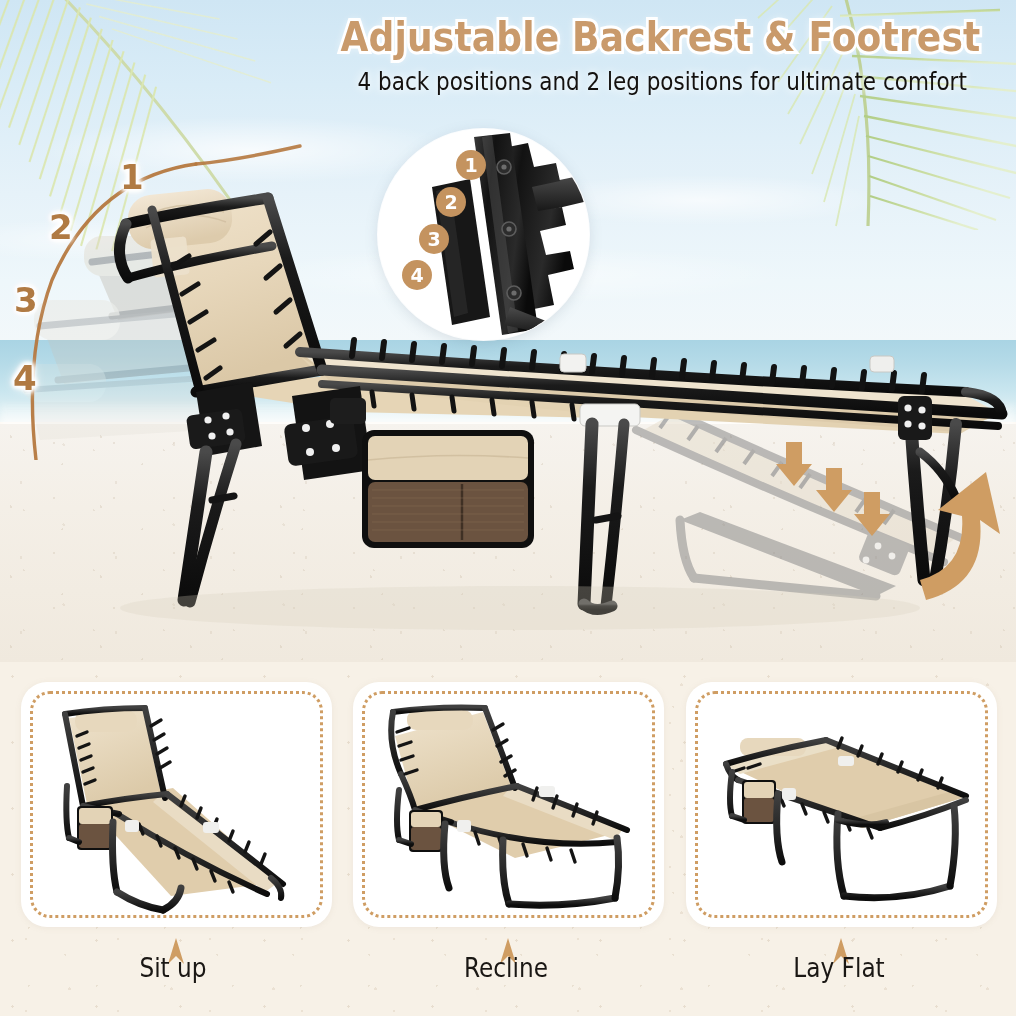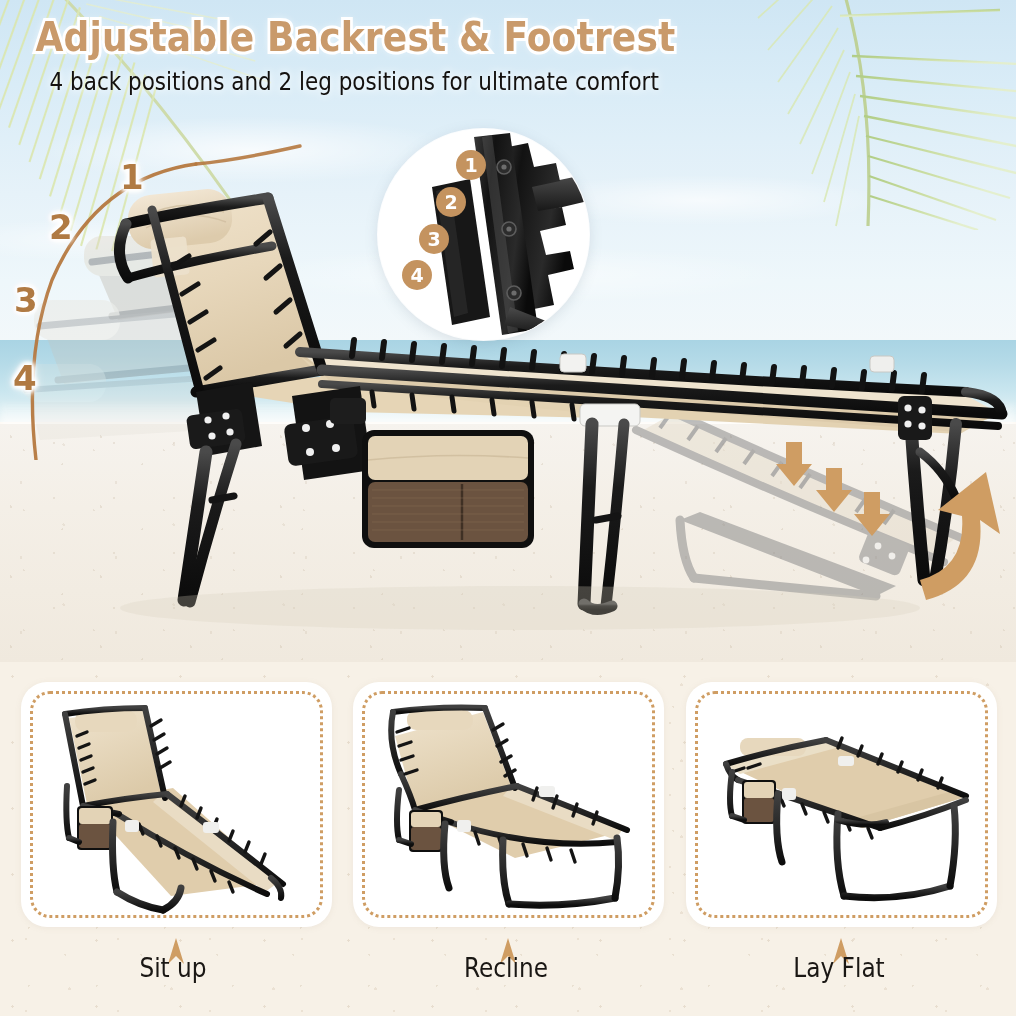--- a/index.html
+++ b/index.html
@@ -50,21 +50,21 @@
       radial-gradient(circle 1px at 90% 34%, rgba(190,172,148,.45) 99%, transparent);
     background-size:90px 70px, 70px 60px, 110px 80px, 80px 65px, 95px 75px, 60px 55px;
   }
 
   
   .palm { position:absolute; pointer-events:none; }
   .palm-tl { left:-60px; top:-80px; width:340px; height:330px; transform:rotate(6deg); }
   .palm-tr { right:-40px; top:-70px; width:300px; height:300px; }
 
   
-  .title-wrap { position:absolute; left:0; top:14px; width:1016px; text-align:left; z-index:30; }
+  .title-wrap { position:absolute; left:0; top:14px; width:1016px; text-align:right; z-index:30; }
   .title {
     font-size:40px; font-weight:bold; letter-spacing:.2px;
     color:#c99a6b;
     font-family:"DejaVu Sans", sans-serif;
     transform:scaleX(.9); display:inline-block;
     -webkit-text-stroke:6px #ffffff; paint-order:stroke fill;
     text-shadow:0 0 10px rgba(255,255,255,.95);
   }
   .subtitle {
     margin-top:7px; font-size:25px; color:#14110f; font-weight:400;

